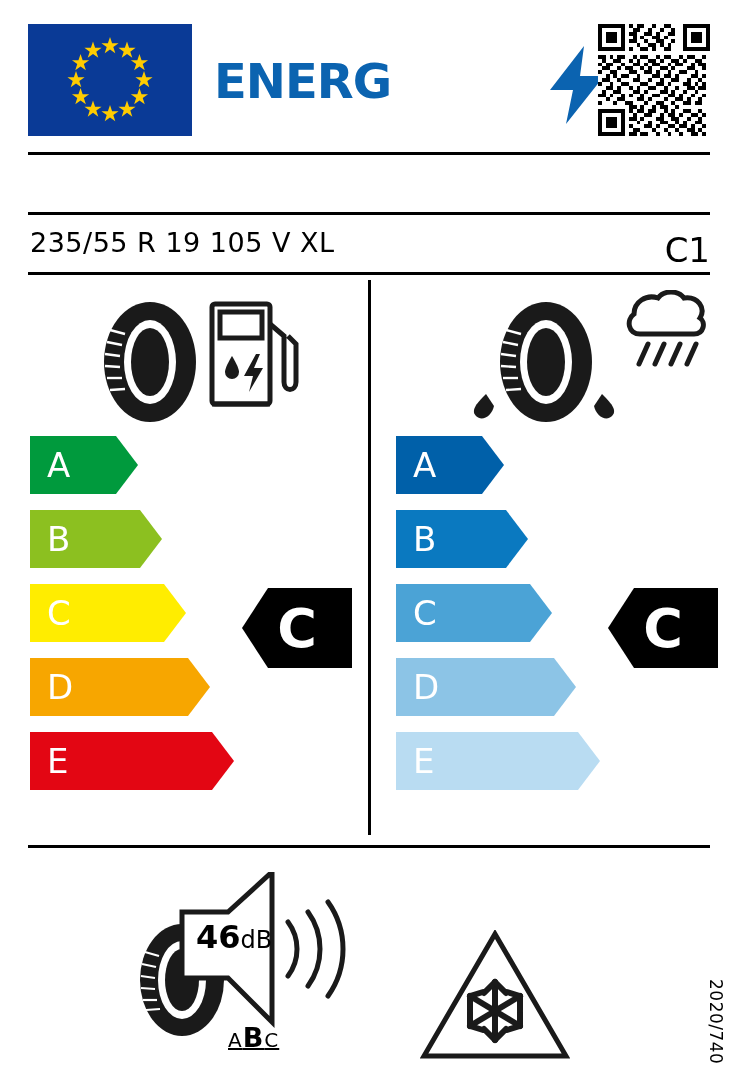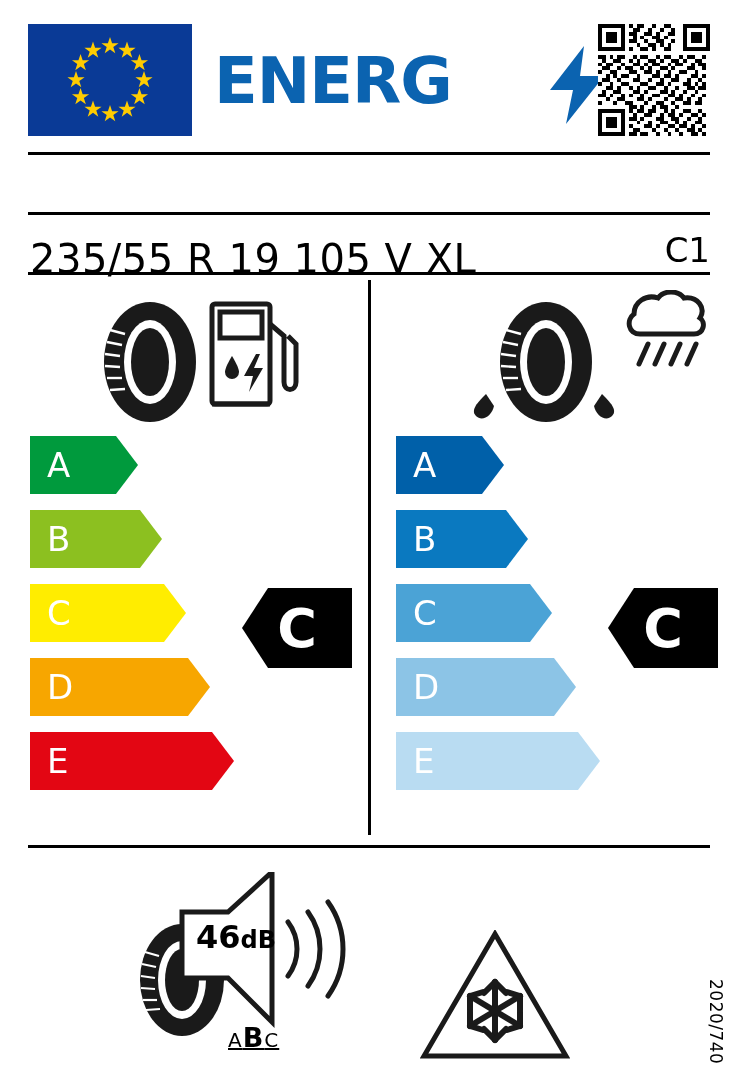--- a/index.html
+++ b/index.html
@@ -35,21 +35,21 @@
     width: 164px;
     height: 112px;
     background: #0a3a96;
   }
   .energ-word {
     position: absolute;
     left: 186px;
     top: 20px;
     font-family: "DejaVu Sans", sans-serif;
     font-weight: bold;
-    font-size: 64px;
+    font-size: 48px;
     line-height: 74px;
     letter-spacing: -1px;
     color: #0b63b0;
   }
   .bolt {
     position: absolute;
     left: 520px;
     top: 22px;
     width: 60px;
     height: 78px;
@@ -102,24 +102,23 @@
     line-height: 38px;
     text-align: right;
     letter-spacing: 0.5px;
   }
 
   
   .tiresize {
     position: absolute;
     left: 30px;
     top: 222px;
-    font-size: 40px;
+    font-size: 27px;
     line-height: 42px;
     letter-spacing: 0.5px;
-    margin-top: 16px;
   }
   .classcode {
     position: absolute;
     right: 28px;
     top: 232px;
     font-size: 34px;
     line-height: 36px;
     text-align: center;
   }
 
@@ -187,21 +186,21 @@
   .noise-db {
     position: absolute;
     left: 196px;
     top: 918px;
     font-size: 32px;
     font-weight: bold;
     letter-spacing: 0;
   }
   .noise-db .unit {
     font-size: 24px;
-    font-weight: bold;
+    font-weight: normal;
   }
   .noise-classes {
     position: absolute;
     left: 228px;
     top: 1022px;
     font-size: 20px;
     letter-spacing: 1px;
     text-decoration: underline;
   }
   .noise-classes .sel {

